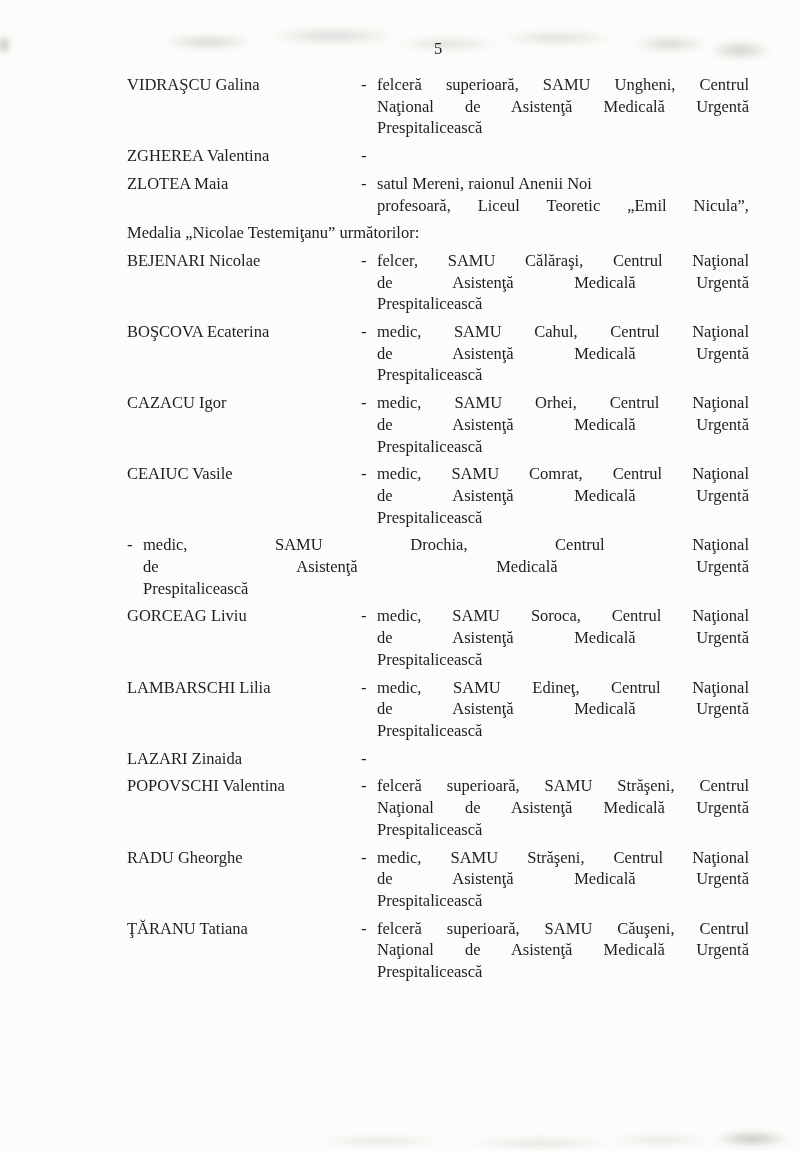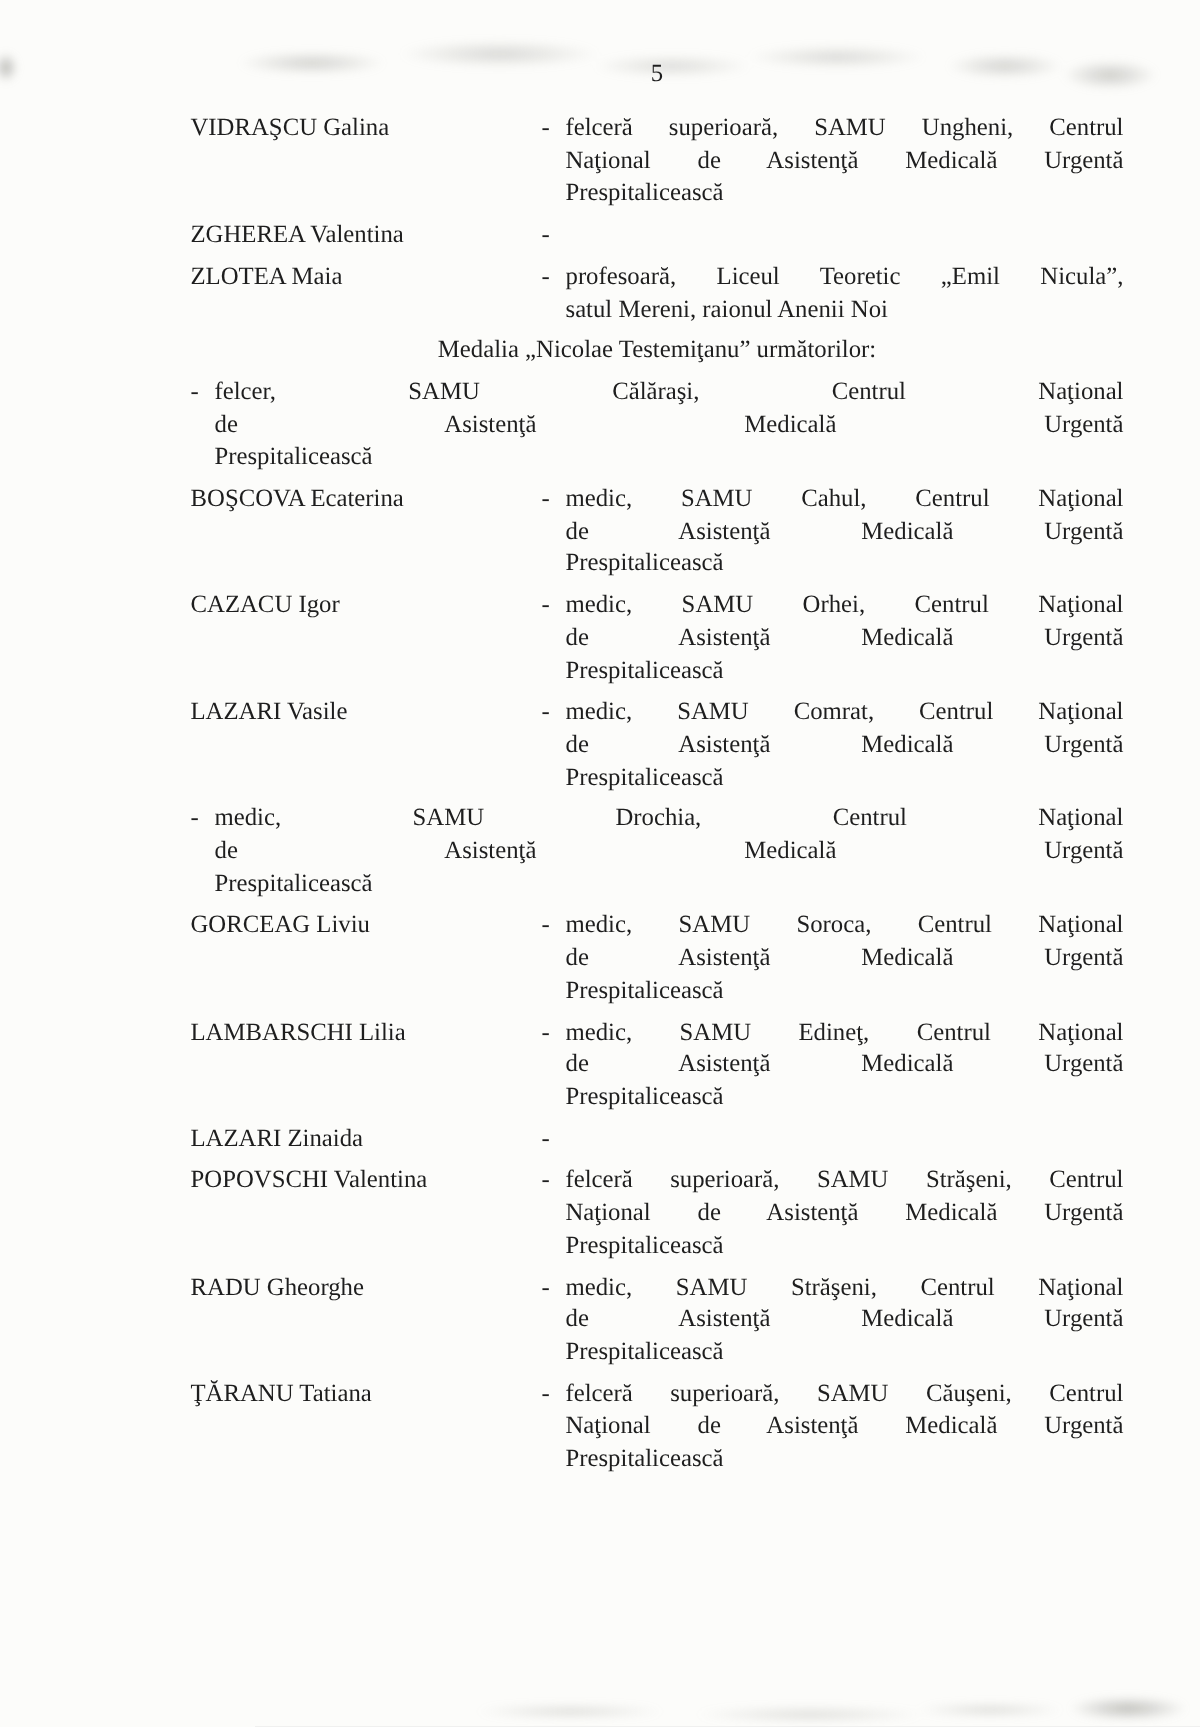--- a/index.html
+++ b/index.html
@@ -27,21 +27,21 @@
     top: 74px;
     left: 127px;
     width: 622px;
     display: flex;
     flex-direction: column;
     row-gap: 6px;
     font-size: 16.5px;
     line-height: 21.7px;
   }
   .heading {
-    text-align: center;
+    text-align: left;
     white-space: nowrap;
   }
   .entry { display: flex; align-items: flex-start; }
   .name  { width: 234px; flex: none; white-space: nowrap; }
   .dash  { width: 16px; flex: none; }
   .desc  { flex: 1; min-width: 0; }
   .line.just { text-align: justify; text-align-last: justify; }
   
   .ghost { position: absolute; pointer-events: none; filter: blur(3px); }
   .ghost-top-band {
@@ -95,26 +95,27 @@
         </div>
       </div>
       <div class="entry">
         <span class="name">ZGHEREA Valentina</span>
         <span class="dash">-</span>
       </div>
       <div class="entry">
         <span class="name">ZLOTEA Maia</span>
         <span class="dash">-</span>
         <div class="desc">
+          <div class="line">satul Mereni, raionul Anenii Noi</div>
           <div class="line just">profesoară, Liceul Teoretic „Emil Nicula”,</div>
-          <div class="line">satul Mereni, raionul Anenii Noi</div>
         </div>
       </div>
       <div class="heading">Medalia „Nicolae Testemiţanu” următorilor:</div>
       <div class="entry">
+        <span class="name">BEJENARI Nicolae</span>
         <span class="dash">-</span>
         <div class="desc">
           <div class="line just">felcer, SAMU Călăraşi, Centrul Naţional</div>
           <div class="line just">de Asistenţă Medicală Urgentă</div>
           <div class="line">Prespitalicească</div>
         </div>
       </div>
       <div class="entry">
         <span class="name">BOŞCOVA Ecaterina</span>
         <span class="dash">-</span>
@@ -127,21 +128,21 @@
       <div class="entry">
         <span class="name">CAZACU Igor</span>
         <span class="dash">-</span>
         <div class="desc">
           <div class="line just">medic, SAMU Orhei, Centrul Naţional</div>
           <div class="line just">de Asistenţă Medicală Urgentă</div>
           <div class="line">Prespitalicească</div>
         </div>
       </div>
       <div class="entry">
-        <span class="name">LAZARI Vasile</span>
+        <span class="name">CEAIUC Vasile</span>
         <span class="dash">-</span>
         <div class="desc">
           <div class="line just">medic, SAMU Comrat, Centrul Naţional</div>
           <div class="line just">de Asistenţă Medicală Urgentă</div>
           <div class="line">Prespitalicească</div>
         </div>
       </div>
       <div class="entry">
         <span class="dash">-</span>
         <div class="desc">

